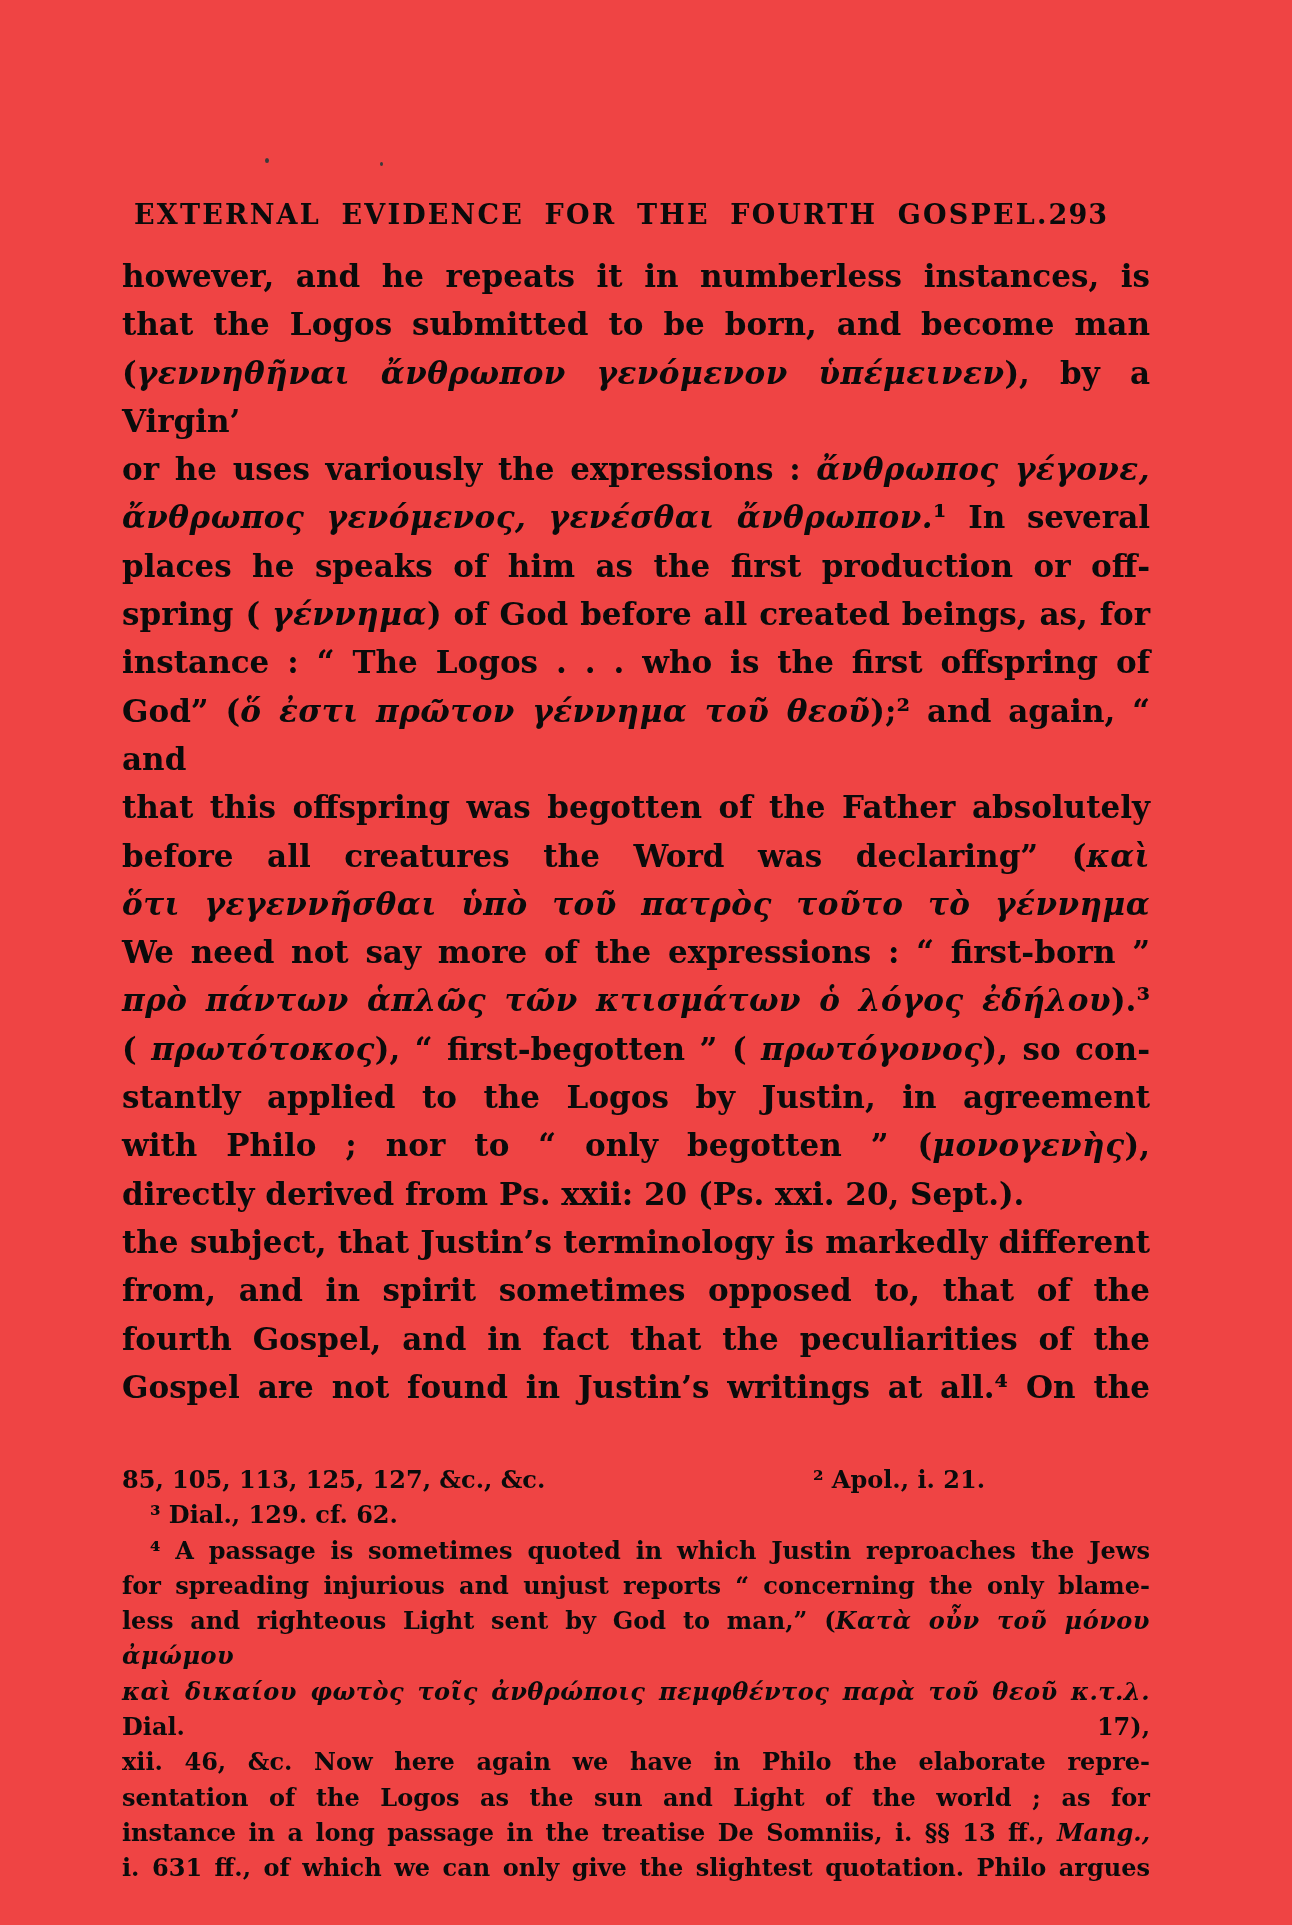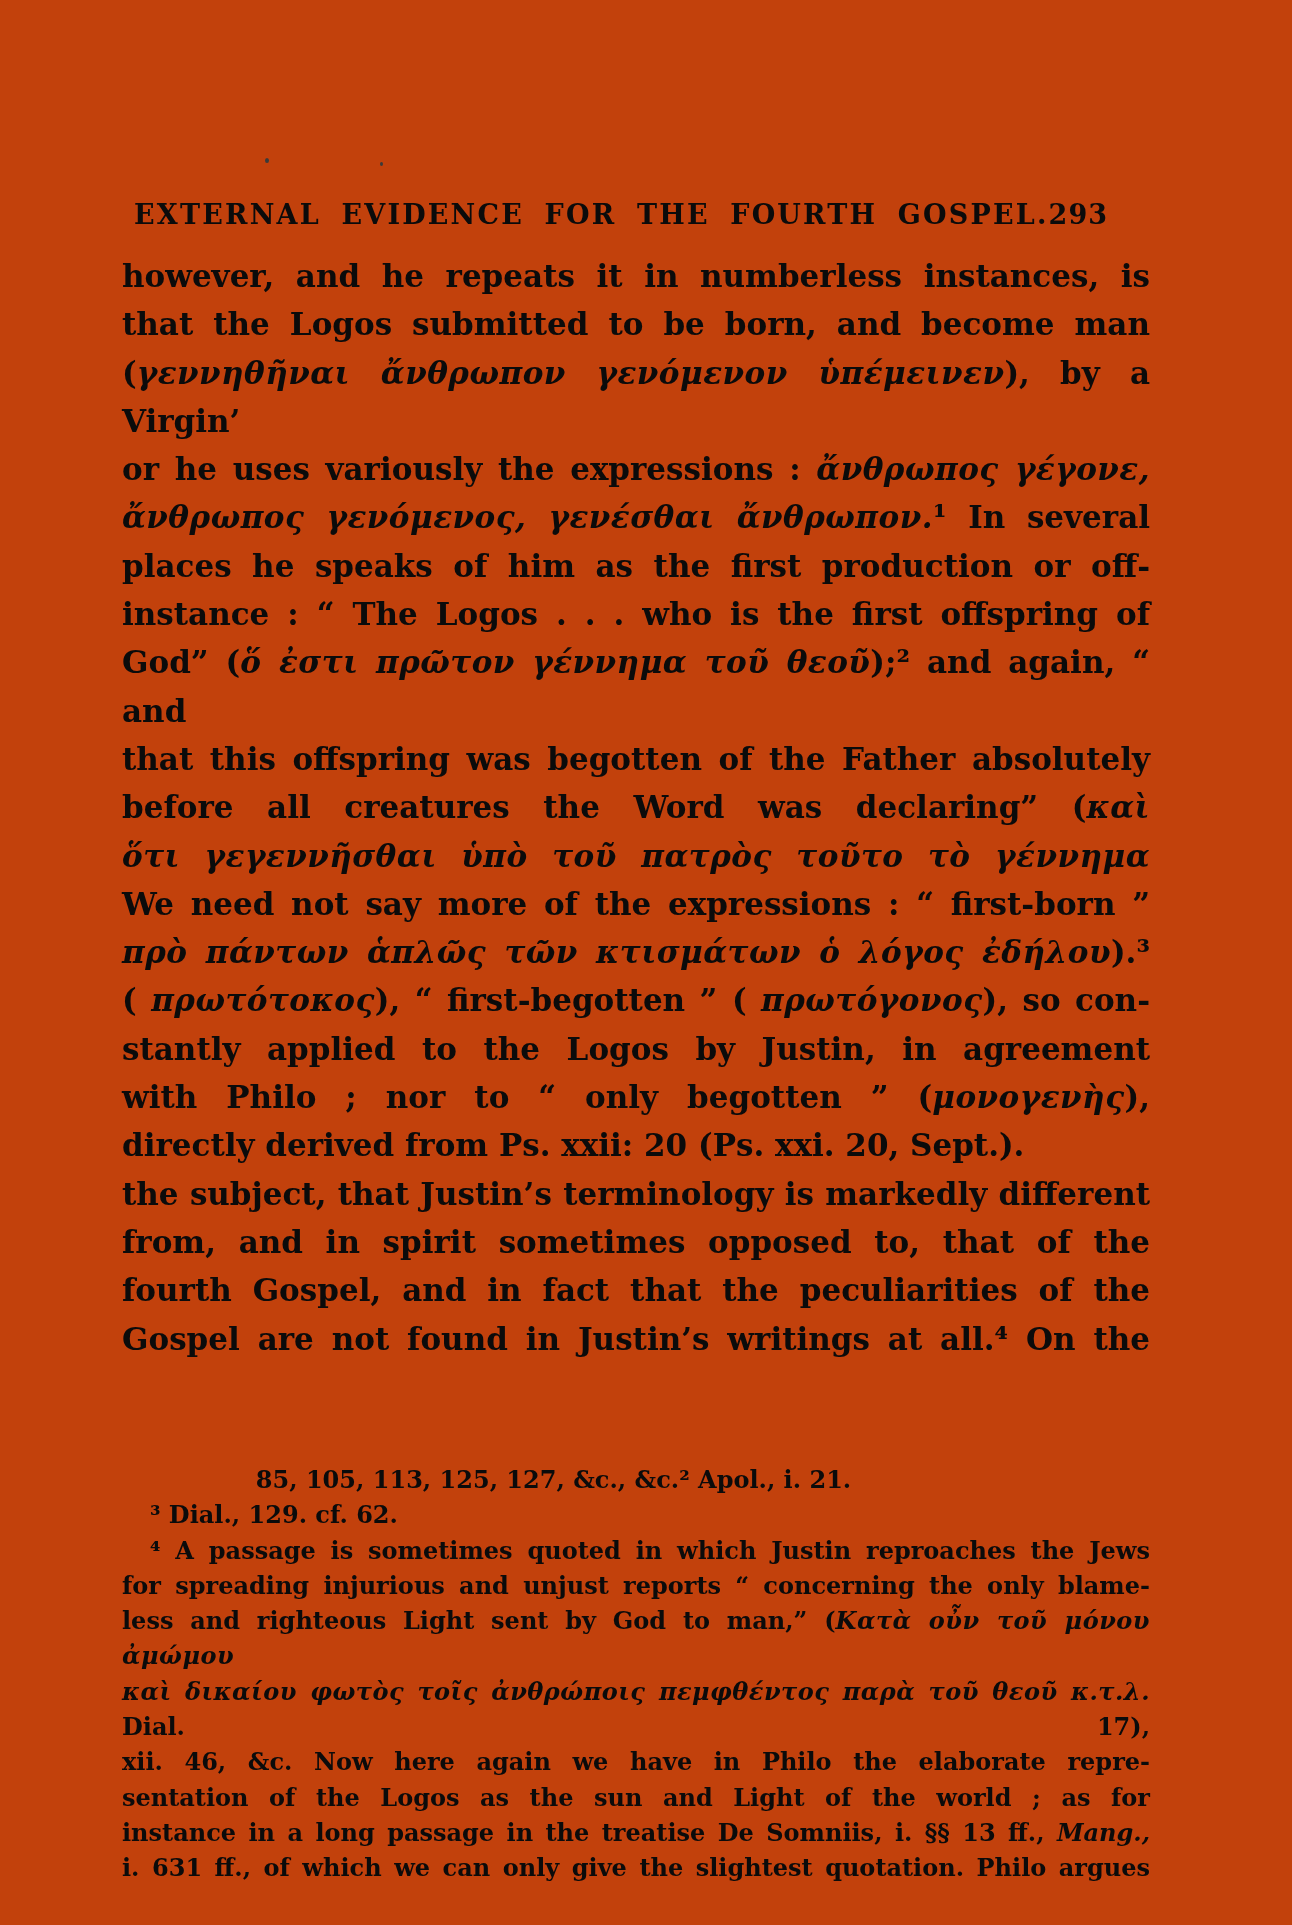--- a/index.html
+++ b/index.html
@@ -1,20 +1,20 @@
 <!DOCTYPE html>
 <html><head>
 <meta charset="utf-8">
 <style>
   html,body{margin:0;padding:0;background:#e8e8e8;}
   .page{
     position:relative;
     width:1292px;height:1925px;
     margin:0 auto;
-    background:#c2410c;
+    background:#ef4444;
     font-family:"DejaVu Serif","Liberation Serif",serif;
     color:#0b0b0b;
     overflow:hidden;
   }
   
   .running-header{
     position:absolute;left:122px;top:199px;width:1028px;
     box-sizing:border-box;padding-left:12px;padding-right:78px;
     display:flex;justify-content:space-between;align-items:baseline;
     font-size:27px;font-weight:bold;
@@ -30,21 +30,21 @@
   .line.noj{text-align-last:left;}
   .line.ind{padding-left:34px;}
   .gk{font-style:italic;letter-spacing:.5px;}
   .it{font-style:italic;}
   
   .footnotes{
     position:absolute;left:122px;top:1462px;width:1028px;
     font-size:24px;font-weight:600;line-height:35.3px;
   }
   .footnotes .line.ind{padding-left:28px;}
-  .fnrow{display:flex;justify-content:center;padding-right:165px;}
+  .fnrow{display:flex;justify-content:space-between;padding-right:165px;}
   
   .speck{position:absolute;background:#3a3a3a;border-radius:50%;}
   .speck.s1{left:265px;top:158px;width:4px;height:5px;}
   .speck.s2{left:380px;top:162px;width:3px;height:4px;}
 </style>
 </head>
 <body>
 
 <div class="page">
 
@@ -56,20 +56,21 @@
     <span class="pagenum">293</span>
   </div>
 
   <div class="body-text" id="body-text">
       <div class="line"><span>however, and he repeats it in numberless instances, is</span></div>
       <div class="line"><span>that the Logos submitted to be born, and become man</span></div>
       <div class="line"><span>(</span><span class="gk">γεννηθῆναι ἄνθρωπον γενόμενον ὑπέμεινεν</span><span>), by a Virgin’</span></div>
       <div class="line"><span>or he uses variously the expressions : </span><span class="gk">ἄνθρωπος γέγονε,</span></div>
       <div class="line"><span class="gk">ἄνθρωπος γενόμενος, γενέσθαι ἄνθρωπον.</span><span>¹  In several</span></div>
       <div class="line"><span>places he speaks of him as the first production or off-</span></div>
+      <div class="line"><span>spring ( </span><span class="gk">γέννημα</span><span>) of God before all created beings, as, for</span></div>
       <div class="line"><span>instance : “ The Logos . . . who is the first offspring of</span></div>
       <div class="line"><span>God” (</span><span class="gk">ὅ ἐστι πρῶτον γέννημα τοῦ θεοῦ</span><span>);² and again, “ and</span></div>
       <div class="line"><span>that this offspring was begotten of the Father absolutely</span></div>
       <div class="line"><span>before all creatures the Word was declaring” (</span><span class="gk">καὶ</span></div>
       <div class="line"><span class="gk">ὅτι γεγεννῆσθαι ὑπὸ τοῦ πατρὸς τοῦτο τὸ γέννημα</span></div>
       <div class="line"><span>We need not say more of the expressions : “ first-born ”</span></div>
       <div class="line"><span class="gk">πρὸ πάντων ἁπλῶς τῶν κτισμάτων ὁ λόγος ἐδήλου</span><span>).³</span></div>
       <div class="line"><span>( </span><span class="gk">πρωτότοκος</span><span>), “ first-begotten ” ( </span><span class="gk">πρωτόγονος</span><span>), so con-</span></div>
       <div class="line"><span>stantly applied to the Logos by Justin, in agreement</span></div>
       <div class="line"><span>with Philo ; nor to “ only begotten ” (</span><span class="gk">μονογενὴς</span><span>),</span></div>

